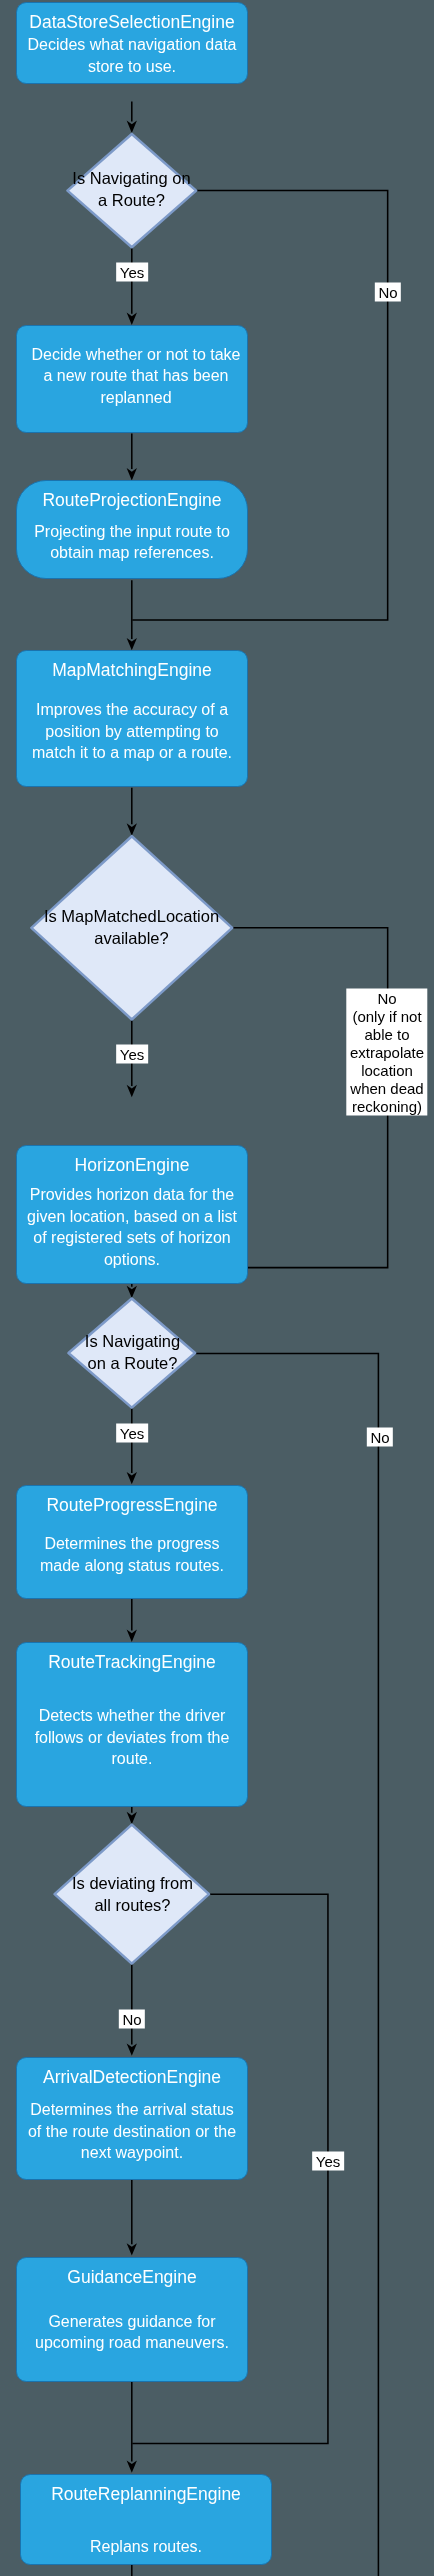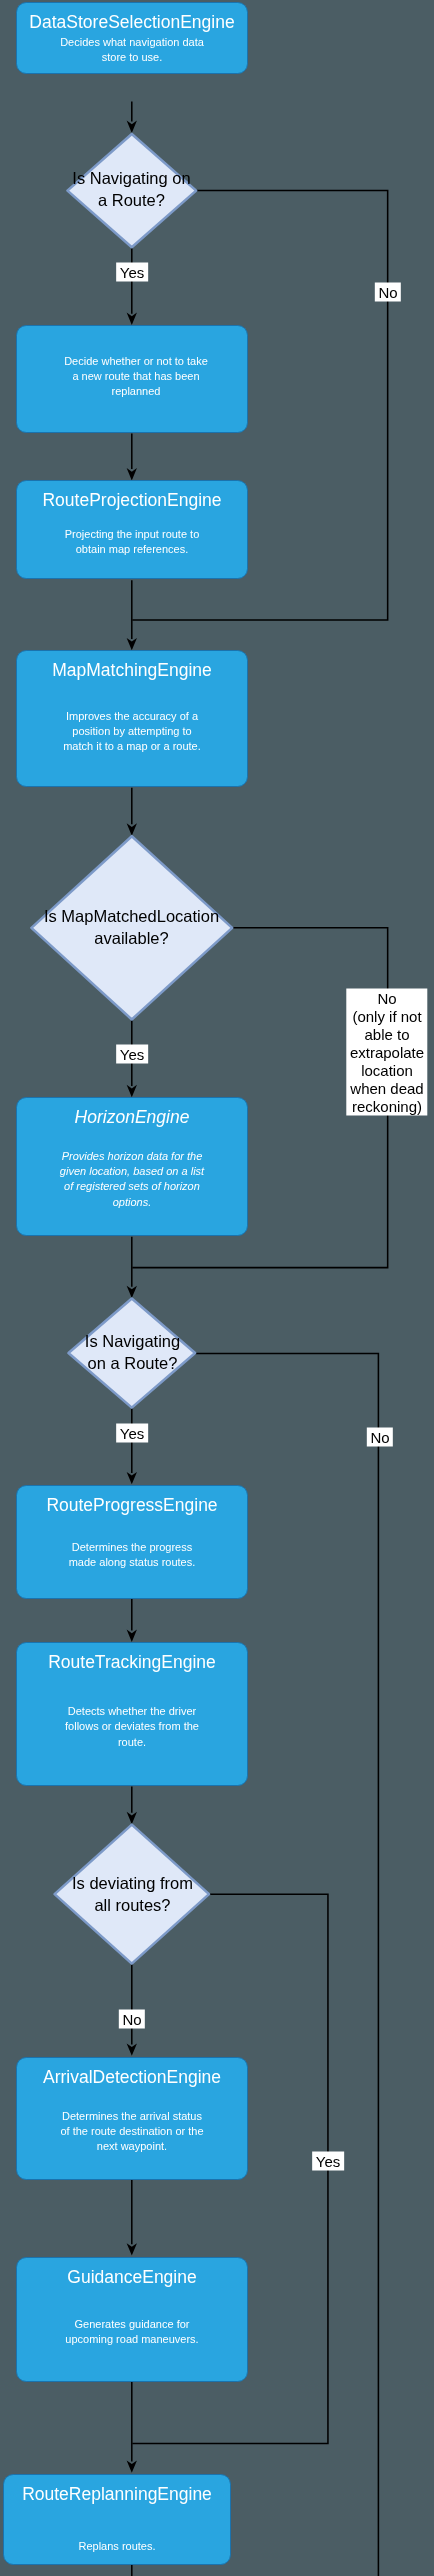--- a/index.html
+++ b/index.html
@@ -30,21 +30,21 @@
     line-height:1.25;
     text-align:center;
     white-space:pre-line;
   }
   .node .body{
     flex:1;
     display:flex;
     align-items:center;
     justify-content:center;
     text-align:center;
-    font-size:11px;
+    font-size:16px;
     line-height:1.37;
     white-space:pre-line;
     padding:0 4.1px 5.2px 4.1px;
   }
   .diamond-label{
     position:absolute;
     z-index:2;
     display:flex;
     align-items:center;
     justify-content:center;
@@ -110,80 +110,80 @@
       <path d="M256 5151 L246 5127 L256 5134 L266 5127 Z"></path>
     </g>
     <g fill="#DFE8F8" stroke="#7D9AC8" stroke-width="5" stroke-linejoin="round">
       <polygon points="256,258 381,368 256,478 131,368"></polygon>
       <polygon points="256,1622 451,1800 256,1978 61,1800"></polygon>
       <polygon points="256,2520 379,2626 256,2732 133,2626"></polygon>
       <polygon points="256,3542 406,3677 256,3812 106,3677"></polygon>
     </g>
   </svg>
 
-  <div class="node" style="left:16px;top:1.5px;width:232px;height:72px;">
+  <div class="node" style="left:16px;top:1.5px;width:232px;height:82px;">
     <div class="title">DataStoreSelectionEngine</div>
     <div class="body">Decides what navigation data
 store to use.</div>
   </div>
 
   <div class="node" style="left:16px;top:325px;width:232px;height:108px;padding-left:8px;">
     <div class="body">Decide whether or not to take
 a new route that has been
 replanned</div>
   </div>
 
-  <div class="node" style="left:16px;top:480px;width:232px;height:99px;">
+  <div class="node" style="left:16px;top:480px;width:232px;height:99px;border-radius:30px;">
     <div class="title">RouteProjectionEngine</div>
     <div class="body">Projecting the input route to
 obtain map references.</div>
   </div>
 
   <div class="node" style="left:16px;top:650px;width:232px;height:137px;">
     <div class="title">MapMatchingEngine</div>
     <div class="body">Improves the accuracy of a
 position by attempting to
 match it to a map or a route.</div>
   </div>
 
-  <div class="node" style="left:16px;top:1097px;width:232px;height:139px;font-style:italic;">
+  <div class="node" style="left:16px;top:1145px;width:232px;height:139px;">
     <div class="title">HorizonEngine</div>
     <div class="body">Provides horizon data for the
 given location, based on a list
 of registered sets of horizon
 options.</div>
   </div>
 
   <div class="node" style="left:16px;top:1485px;width:232px;height:114px;">
     <div class="title">RouteProgressEngine</div>
     <div class="body">Determines the progress
 made along status routes.</div>
   </div>
 
-  <div class="node" style="left:16px;top:1642px;width:232px;height:144px;">
+  <div class="node" style="left:16px;top:1642px;width:232px;height:165px;">
     <div class="title">RouteTrackingEngine</div>
     <div class="body">Detects whether the driver
 follows or deviates from the
 route.</div>
   </div>
 
   <div class="node" style="left:16px;top:2257px;width:232px;height:125px;">
     <div class="title">GuidanceEngine</div>
     <div class="body">Generates guidance for
 upcoming road maneuvers.</div>
   </div>
 
   <div class="node" style="left:16px;top:2057px;width:232px;height:123px;">
     <div class="title">ArrivalDetectionEngine</div>
     <div class="body">Determines the arrival status
 of the route destination or the
 next waypoint.</div>
   </div>
 
-  <div class="node" style="left:3px;top:2474px;width:228px;height:91px;gap:28px;">
+  <div class="node" style="left:20px;top:2474px;width:252px;height:91px;gap:28px;">
     <div class="title">RouteReplanningEngine</div>
     <div class="body">Replans routes.</div>
   </div>
 
   <div class="diamond-label" style="left:31px;top:836px;width:201px;height:183px;">Is MapMatchedLocation
 available?</div>
   <div class="diamond-label" style="left:67px;top:133px;width:129px;height:113px;">Is Navigating on
 a Route?</div>
   <div class="diamond-label" style="left:69px;top:1298px;width:127px;height:109px;">Is Navigating
 on a Route?</div>

